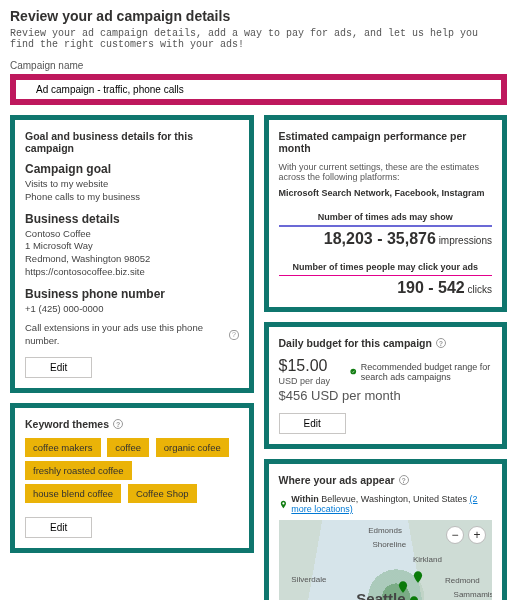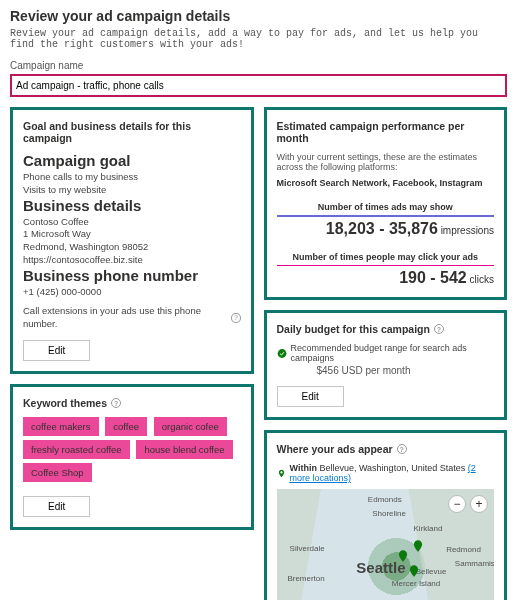--- a/index.html
+++ b/index.html
@@ -8,35 +8,35 @@
     background: #fff;
     color: #323130;
     width: 517px;
     font-size: 10px;
     padding: 8px 10px;
   }
   h1 { font-size: 14px; font-weight: 600; margin-bottom: 4px; }
   .sub { color: #555; margin-bottom: 10px; font-family: Liberation Mono, monospace; }
   .label { color: #555; margin-bottom: 3px; }
   input[type=text] {
-    width: 100%; border: 2px solid #be185d; padding: 4px 4px;
+    width: 100%; border: 6px solid #be185d; padding: 4px 20px;
     font-size: 10px; font-family: inherit;
   }
   .cols { display: flex; gap: 10px; margin-top: 10px; }
   .col { flex: 1; display: flex; flex-direction: column; gap: 10px; }
   .card {
-    border: 3px solid #0f766e; padding: 10px;
+    border: 5px solid #0f766e; padding: 10px;
   }
   .card-title { font-weight: 600; font-size: 10.5px; margin-bottom: 8px; display:flex; align-items:center; gap:4px;}
   .card-title .info, .info-ic {
     display:inline-flex; width:10px; height:10px; border:1px solid #999;
     border-radius:50%; align-items:center; justify-content:center;
     font-size:7px; color:#999; line-height:1;
   }
-  .sec-label { font-weight:600; font-size:15px; margin-top:0; margin-bottom:2px;}
+  .sec-label { font-weight:600; font-size:12px; margin-top:8px; margin-bottom:2px;}
   .lines div { font-size:9.5px; color:#444; line-height:1.35;}
   .btn {
     display:inline-block; border:1px solid #c8c6c4; background:#fff;
     padding:4px 24px; font-size:10px; font-family:inherit; cursor:pointer;
     margin-top:10px;
   }
   .note { font-size:9px; color:#555; margin-bottom:6px; }
   .platforms { font-weight:600; font-size:9px; }
   .metric { margin-top:14px; }
   .metric-label { text-align:center; font-size:9px; font-weight:600; }
@@ -45,23 +45,23 @@
   .bar.pink { background:#e3008c; }
   .metric-val { text-align:right; font-size:10px; }
   .metric-val b { font-size:16px; font-weight:700;margin-top:36px; }
   .disclaimer { text-align:right; font-size:8.5px; color:#777; margin-top:8px;}
   .budget-row { display:flex; align-items:center; gap:10px; }
   .price b { font-size:16px; font-weight:400; }
   .price span { font-size:9px; color:#555;}
   .ok { display:flex; align-items:center; gap:4px; color:#107c10; font-size:9px;}
   .ok svg { width:11px; height:11px; }
   .ok .t { color:#444;}
-  .permonth { font-size:10px; color:#555; margin-top:2px;margin-left:40px; }
+  .permonth { font-size:13px; color:#555; margin-top:2px; }
   .tag {
-    display:inline-block; background:#ec4899; padding:4px 8px;
+    display:inline-block; background:#eab308; padding:4px 8px;
     font-size:9.5px; margin:0 4px 4px 0;
   }
   .loc-line { display:flex; align-items:center; gap:4px; font-size:9px; margin-bottom:6px;}
   .pin { width:11px; height:11px; }
   .link { color:#0078d4; text-decoration:underline; cursor:pointer; }
   .map {
     position:relative; height:155px; width:100%;
     background:
       radial-gradient(circle at 55% 50%, rgba(46,125,50,0.55) 0 10%, rgba(46,125,50,0.25) 10% 20%, transparent 20%),
       linear-gradient(#d6e4ea, #d6e4ea);
@@ -101,22 +101,22 @@
 <div class="label">Campaign name</div>
 <input type="text" value="Ad campaign - traffic, phone calls" style="">
 
 <div class="cols">
 
   <div class="col">
     <div class="card">
       <div class="card-title">Goal and business details for this campaign</div>
       <div class="sec-label">Campaign goal</div>
       <div class="lines">
+        <div>Visits to my website</div>
         <div>Phone calls to my business</div>
-        <div>Visits to my website</div>
       </div>
       <div class="sec-label">Business details</div>
       <div class="lines">
         <div>Contoso Coffee</div>
         <div>1 Microsoft Way</div>
         <div>Redmond, Washington 98052</div>
         <div>https://contosocoffee.biz.site</div>
       </div>
       <div class="sec-label">Business phone number</div>
       <div class="lines">
@@ -166,20 +166,23 @@
         </div>
       </div>
     </div>
 
     <div class="card">
       <div class="card-title">
         <span>Daily budget for this campaign</span>
         <span class="info-ic">?</span>
       </div>
       <div class="budget-row">
+        <div class="price">
+          <b>$15.00</b> <span>USD per day</span>
+        </div>
         <div class="ok">
           <svg viewBox="0 0 16 16">
               <circle cx="8" cy="8" r="7" fill="#107c10"></circle>
               <path d="M5 8.5l2 2 4-4.5" stroke="#fff" stroke-width="1.5" fill="none"></path>
             </svg>
           <span class="t">Recommended budget range for search ads campaigns</span>
         </div>
       </div>
       <div class="permonth">$456 USD per month</div>
       <button class="btn">Edit</button>

